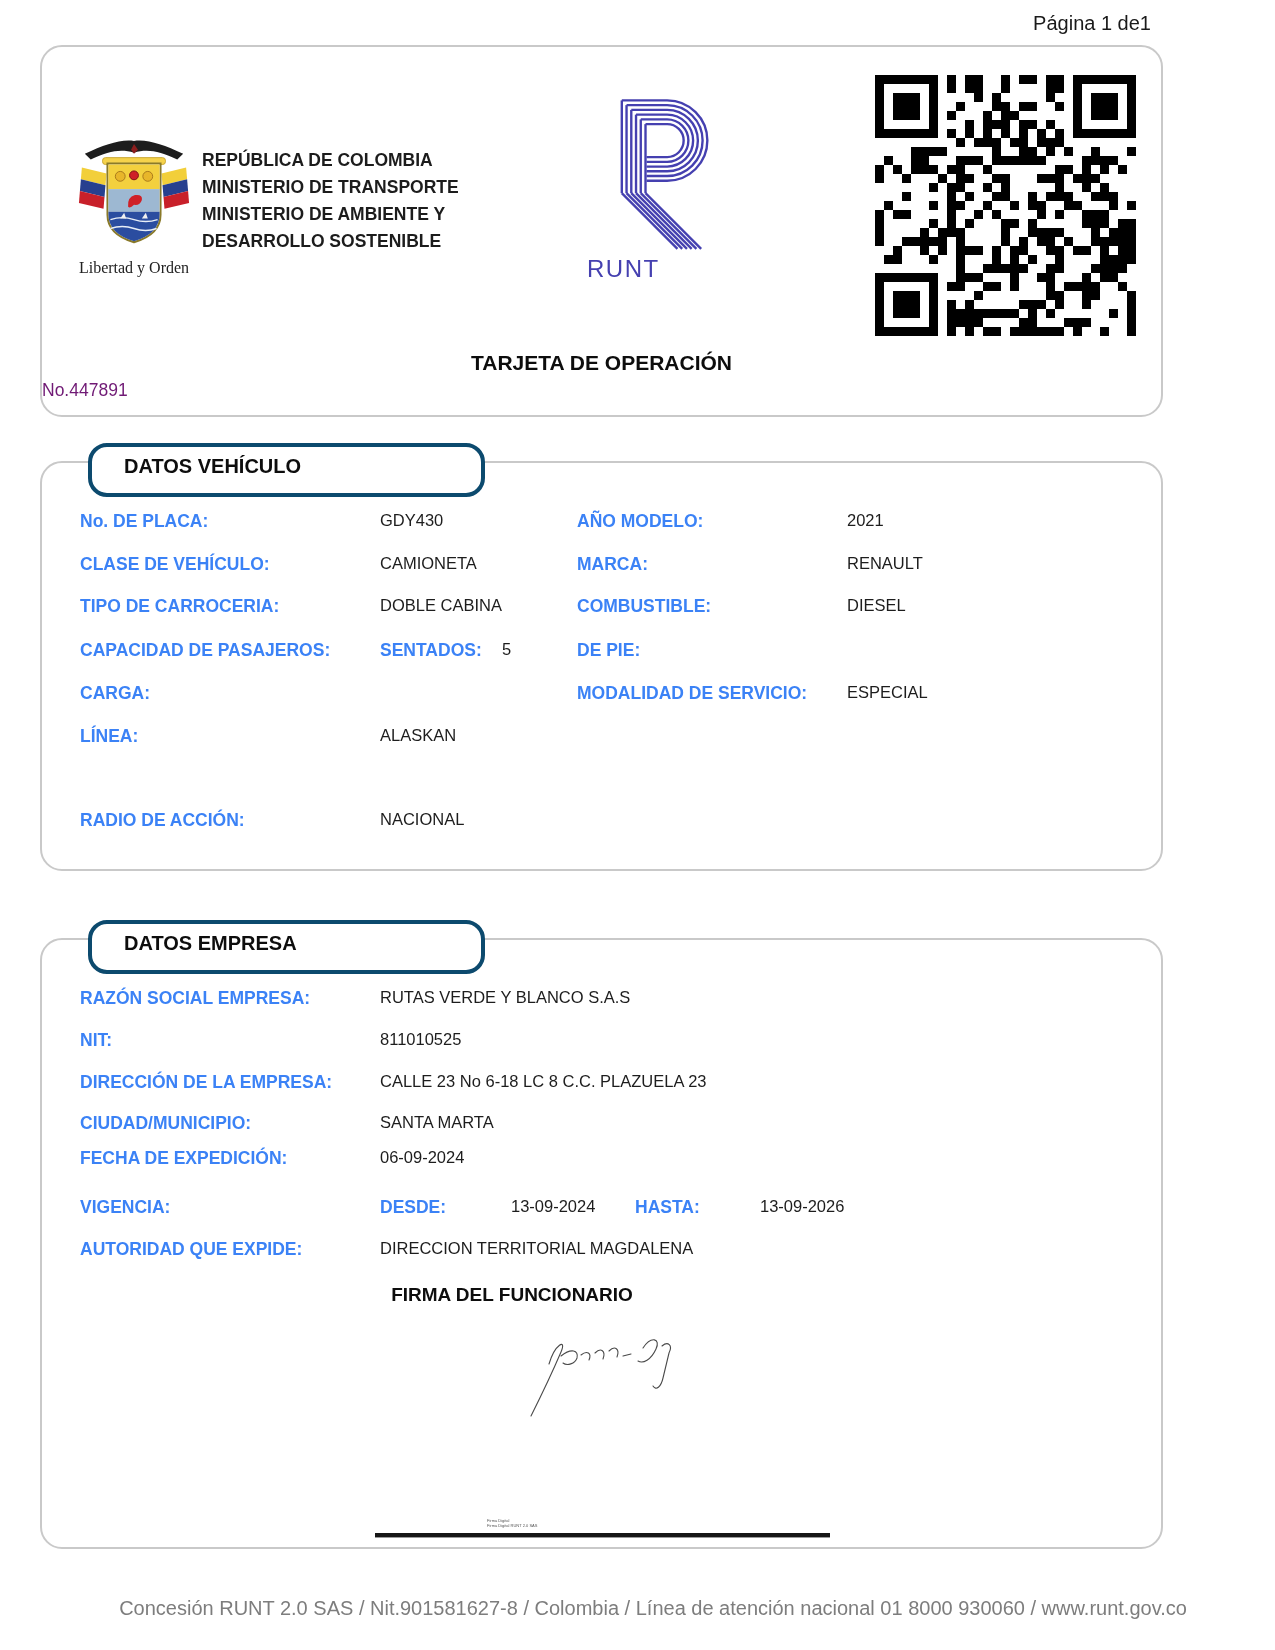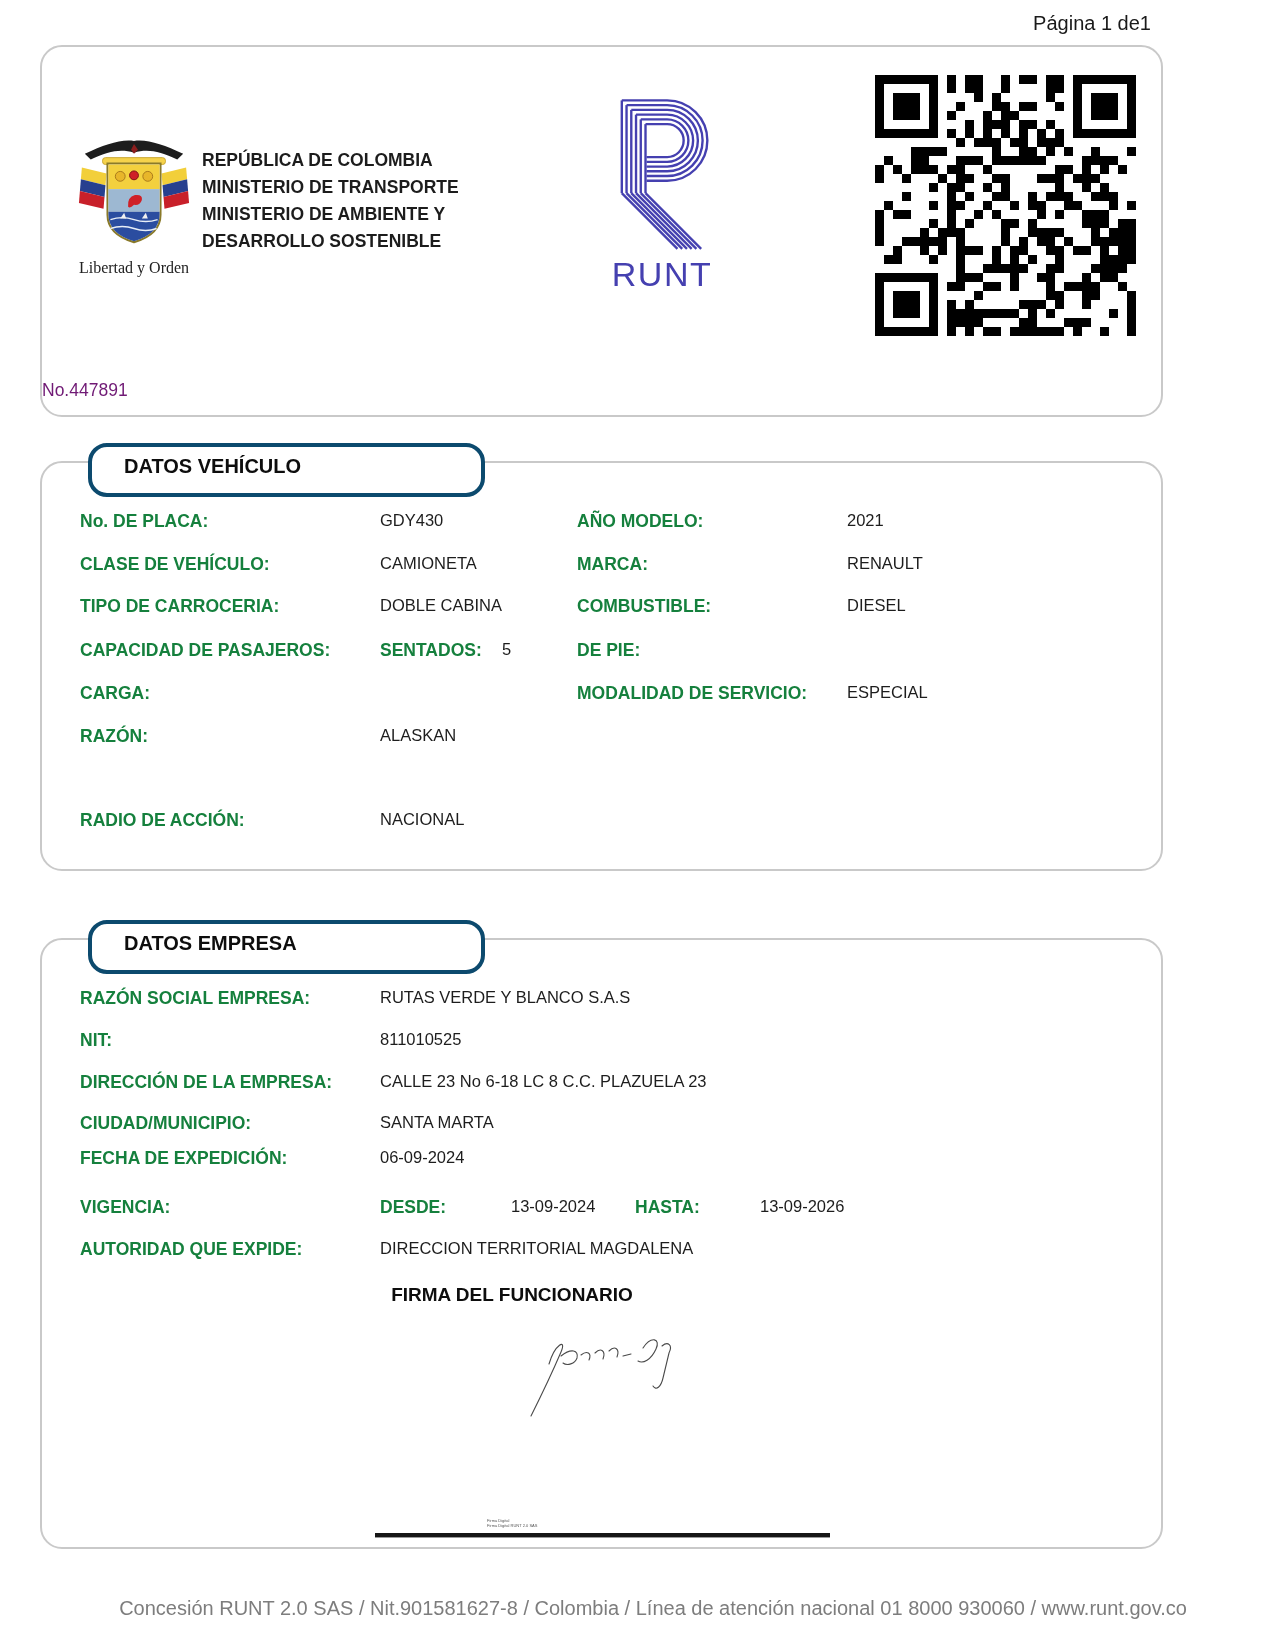--- a/index.html
+++ b/index.html
@@ -12,39 +12,39 @@
 
   .card{border:2px solid #c9c9c9;border-radius:22px;background:#fff;}
   .header-card{left:40px;top:45px;width:1119px;height:368px;}
 
   .ministry{left:160px;top:100px;font-weight:bold;font-size:17.5px;line-height:27px;color:#1c1c1c;}
   .coat{left:33px;top:90px;width:118px;height:118px;}
   .coat-caption{left:8px;top:212px;width:168px;text-align:center;
                 font-family:"Liberation Serif",serif;font-size:16px;color:#222;}
 
   .runt-logo{left:553px;top:38px;width:134px;height:172px;}
-  .runt-wordmark{left:545px;top:208px;width:150px;text-align:center;font-size:34px;
+  .runt-wordmark{left:545px;top:208px;width:150px;text-align:left;font-size:24px;
                  letter-spacing:1.5px;color:#4540b0;}
 
   .qr{left:833px;top:28px;width:261px;height:261px;}
 
   .doc-title{left:0;top:304px;width:100%;text-align:center;font-weight:bold;font-size:21px;color:#0d0d0d;}
   .doc-number{left:0;top:333px;width:100%;text-align:left;font-size:17.5px;color:#701a75;}
 
   .tab{position:absolute;height:54px;border:4px solid #0c4a6e;border-radius:19px;background:#fff;
        z-index:3;line-height:38px;padding-left:32px;font-weight:bold;font-size:20px;color:#0d0d0d;box-sizing:border-box;}
   .tab-vehicle{left:88px;top:443px;width:397px;}
   .tab-company{left:88px;top:920px;width:397px;}
 
   .box-vehicle{left:40px;top:461px;width:1119px;height:406px;z-index:1;}
   .box-company{left:40px;top:938px;width:1119px;height:607px;z-index:1;}
 
   .row{position:absolute;left:0;width:100%;height:26px;}
   .f{position:absolute;white-space:nowrap;}
-  .lbl{font-weight:bold;font-size:17.5px;color:#15803d;}
+  .lbl{font-weight:bold;font-size:17.5px;color:#3b82f6;}
   .val{font-size:16.5px;color:#1d1d1d;}
   .x1{left:38px;} .xv1{left:338px;} .x2{left:535px;} .xv2{left:805px;}
   .x-seated-val{left:460px;}
   .x-desde{left:338px;} .x-desde-val{left:469px;} .x-hasta{left:593px;} .x-hasta-val{left:718px;}
 
   .firma-title{position:absolute;left:0;top:344px;width:940px;text-align:center;
                font-weight:bold;font-size:19px;color:#0d0d0d;}
   .signature-svg{position:absolute;left:455px;top:390px;width:210px;height:110px;}
   .microtext{position:absolute;left:445px;top:578px;width:230px;font-size:4px;line-height:5px;color:#555;}
   .sig-line{position:absolute;left:333px;top:593px;width:455px;height:4px;background:#161616;border-bottom:1px solid #9a9a9a;}
@@ -518,20 +518,21 @@
           <rect x="144" y="252" width="9" height="9"></rect>
           <rect x="153" y="252" width="9" height="9"></rect>
           <rect x="162" y="252" width="9" height="9"></rect>
           <rect x="171" y="252" width="9" height="9"></rect>
           <rect x="180" y="252" width="9" height="9"></rect>
           <rect x="198" y="252" width="9" height="9"></rect>
           <rect x="225" y="252" width="9" height="9"></rect>
           <rect x="252" y="252" width="9" height="9"></rect>
         </svg></div>
 
+    <div class="abs doc-title">TARJETA DE OPERACIÓN</div>
     <div class="abs doc-number">No.447891</div>
   </div>
 
   <div class="tab tab-vehicle">DATOS VEHÍCULO</div>
   <div class="abs card box-vehicle">
 
     <div class="row" style="top:48px">
       <span class="f lbl x1">No. DE PLACA:</span>
       <span class="f val xv1">GDY430</span>
       <span class="f lbl x2">AÑO MODELO:</span>
@@ -556,21 +557,21 @@
       <span class="f lbl x2">DE PIE:</span>
       <span class="f val xv2"></span>
     </div>
     <div class="row" style="top:220px">
       <span class="f lbl x1">CARGA:</span>
       <span class="f val xv1"></span>
       <span class="f lbl x2">MODALIDAD DE SERVICIO:</span>
       <span class="f val xv2">ESPECIAL</span>
     </div>
     <div class="row" style="top:263px">
-      <span class="f lbl x1">RAZÓN:</span>
+      <span class="f lbl x1">LÍNEA:</span>
       <span class="f val xv1">ALASKAN</span>
     </div>
     <div class="row" style="top:347px">
       <span class="f lbl x1">RADIO DE ACCIÓN:</span>
       <span class="f val xv1">NACIONAL</span>
     </div>
   </div>
 
   <div class="tab tab-company">DATOS EMPRESA</div>
   <div class="abs card box-company">

